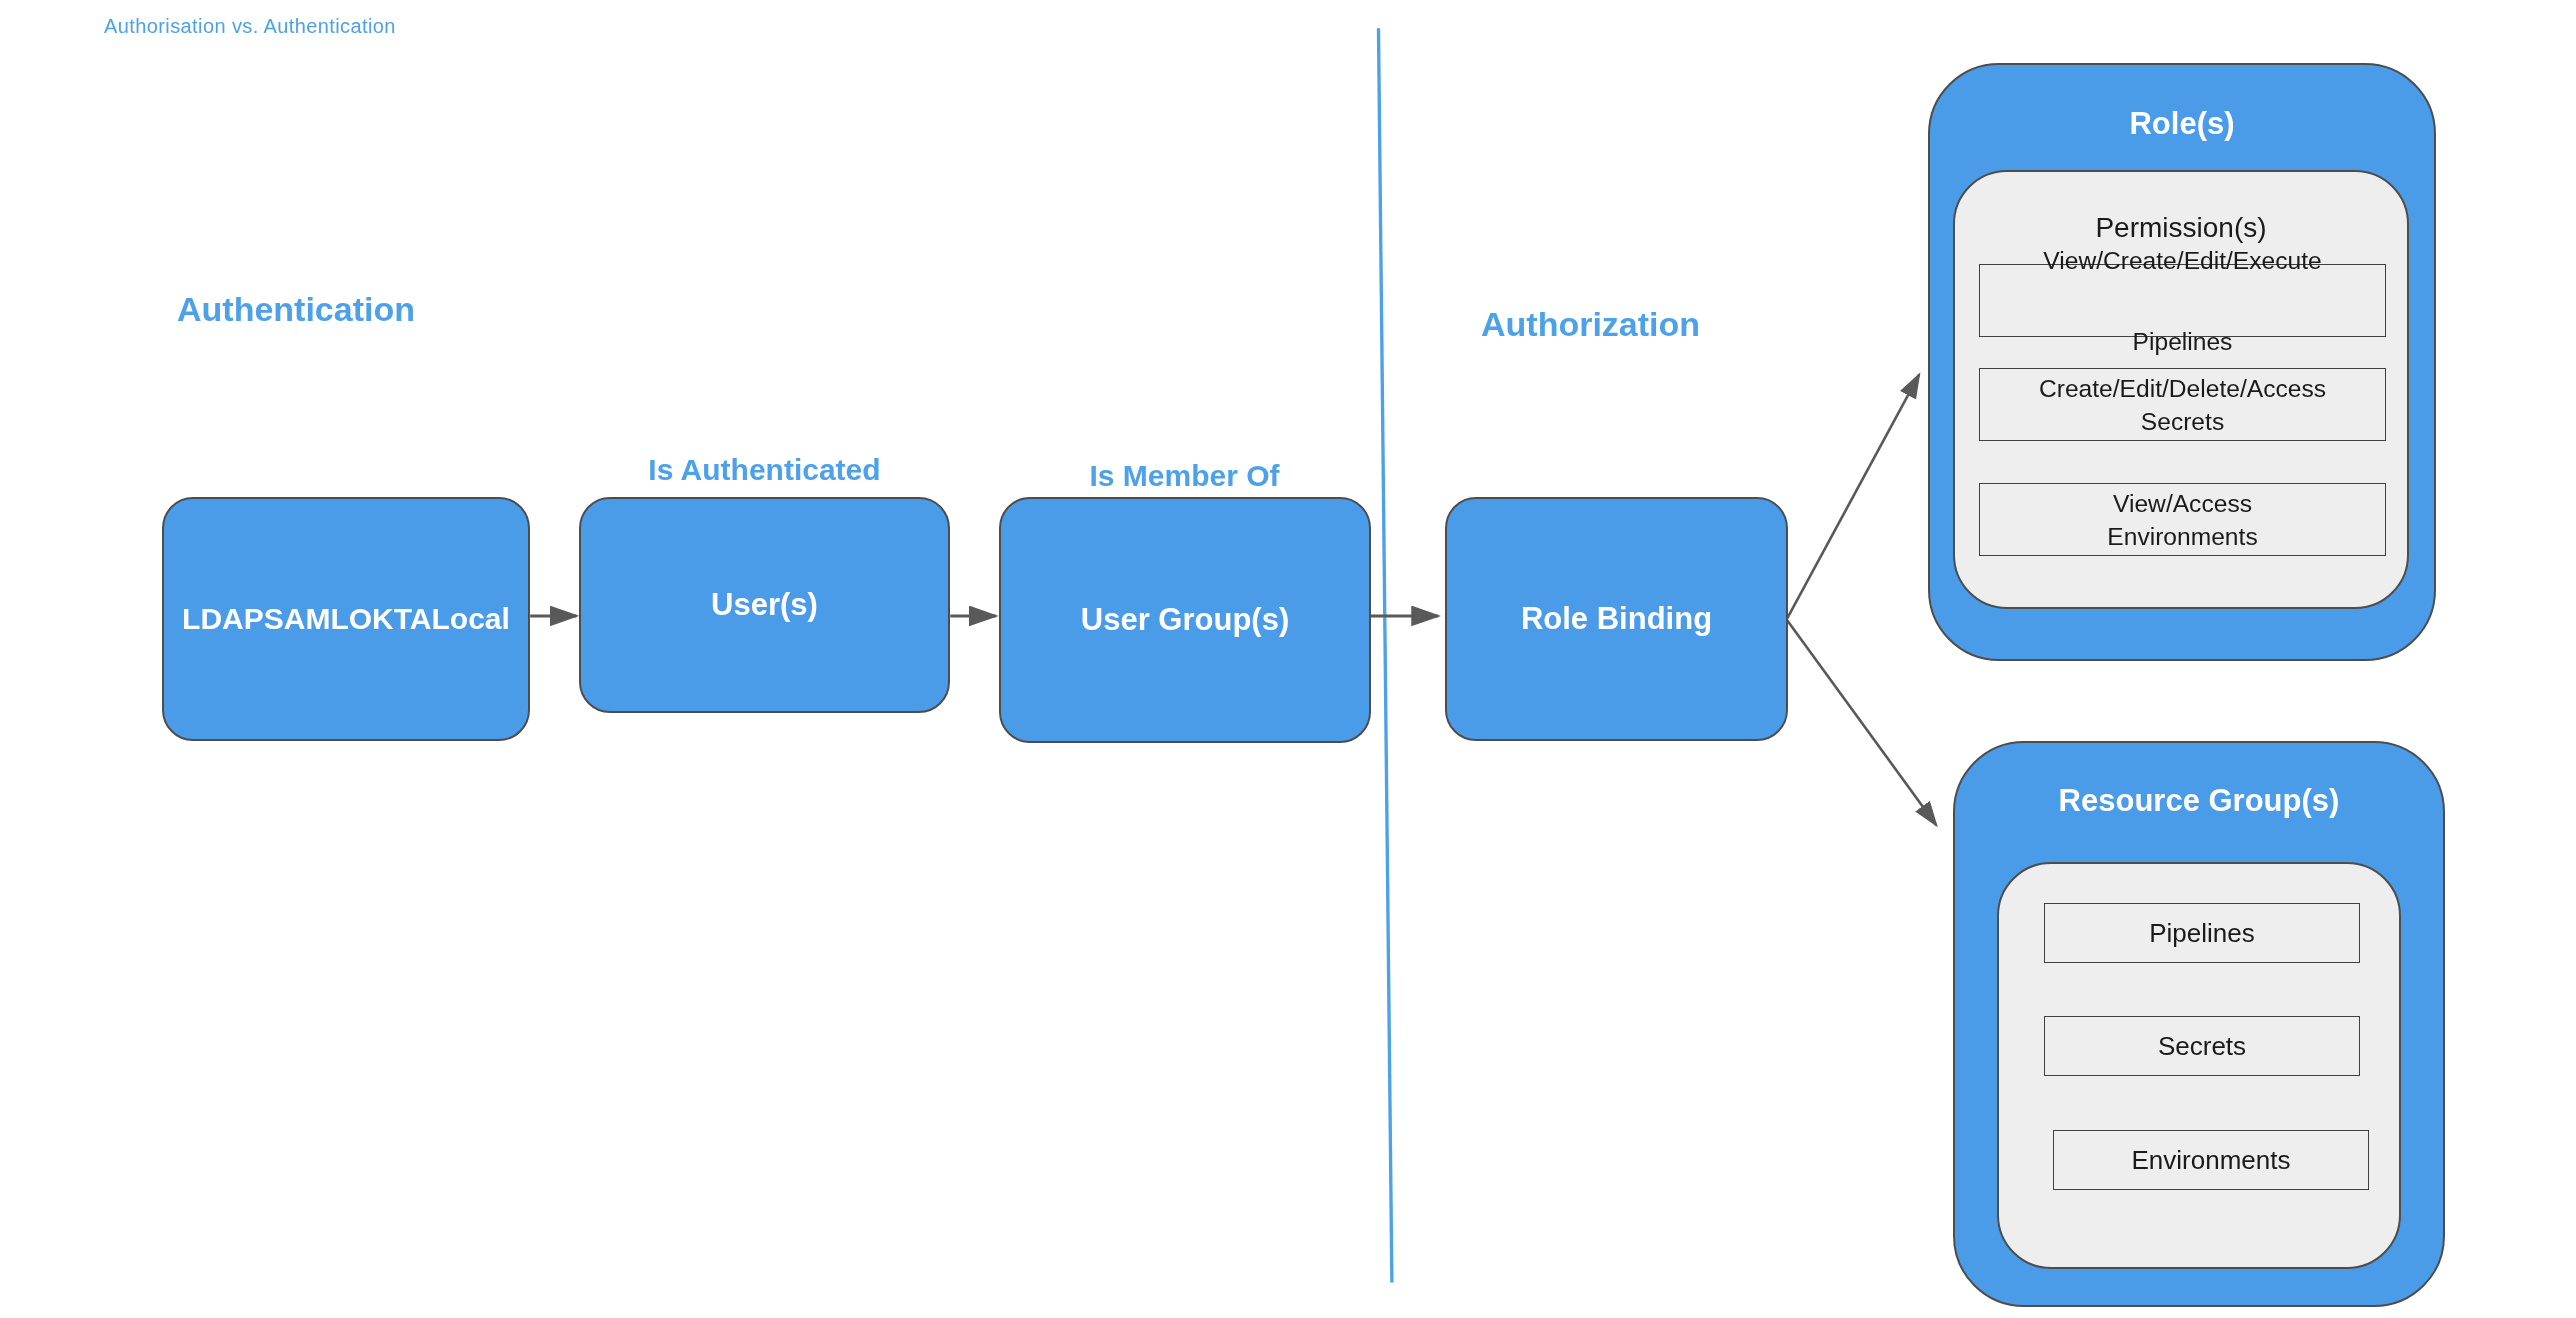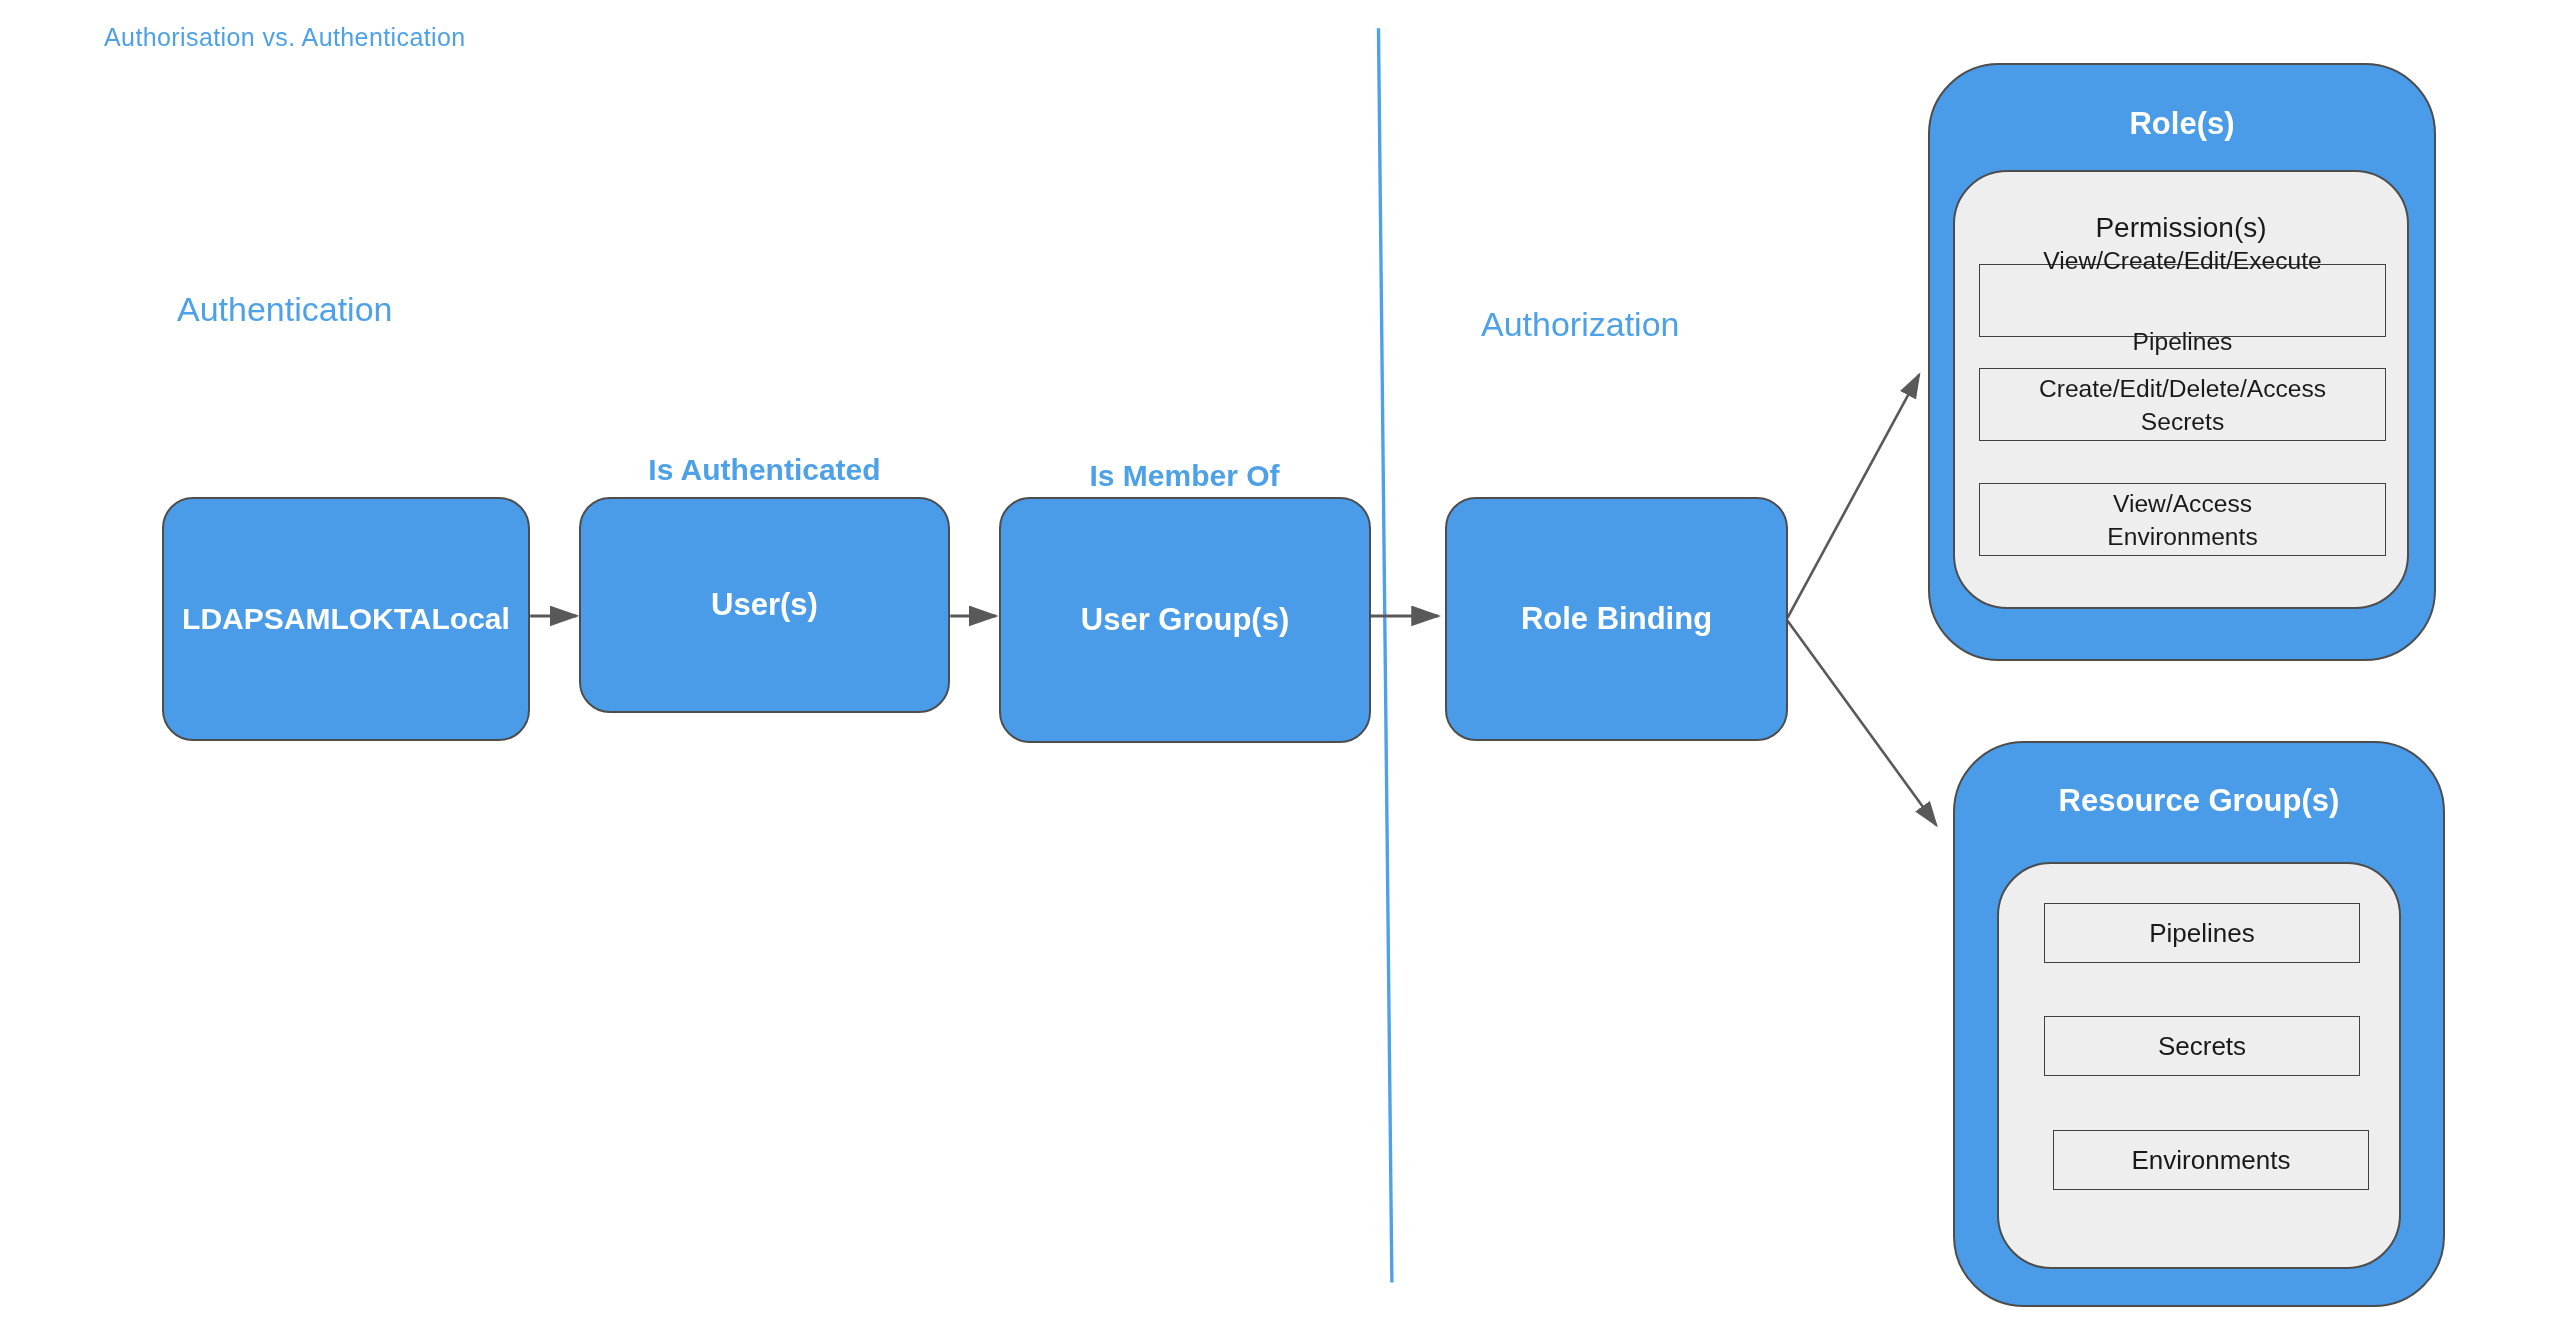--- a/index.html
+++ b/index.html
@@ -17,26 +17,26 @@
   html, body {
     width: 2576px; height: 1319px;
     background: #ffffff;
     overflow: hidden;
     font-family: "Liberation Sans", sans-serif;
   }
   .abs { position: absolute; }
   #canvas { position: relative; width: 2576px; height: 1319px; }
 
   .doc-title {
-    left: 104px; top: 23px;
-    font-size: 25px; color: var(--heading-blue);
+    left: 104px; top: 15px;
+    font-size: 20px; color: var(--heading-blue);
     letter-spacing: 0.4px;
   }
   .section-heading {
-    font-size: 34px; font-weight: normal; color: var(--heading-blue);
+    font-size: 34px; font-weight: bold; color: var(--heading-blue);
   }
   .heading-authentication { left: 177px; top: 290px; }
   .heading-authorization  { left: 1481px; top: 305px; }
 
   .edge-label {
     font-size: 30px; font-weight: bold; color: var(--heading-blue);
     text-align: center; width: 447px;
   }
   .label-is-authenticated { left: 541px; top: 453px; }
   .label-is-member-of     { left: 961px; top: 459px; }

